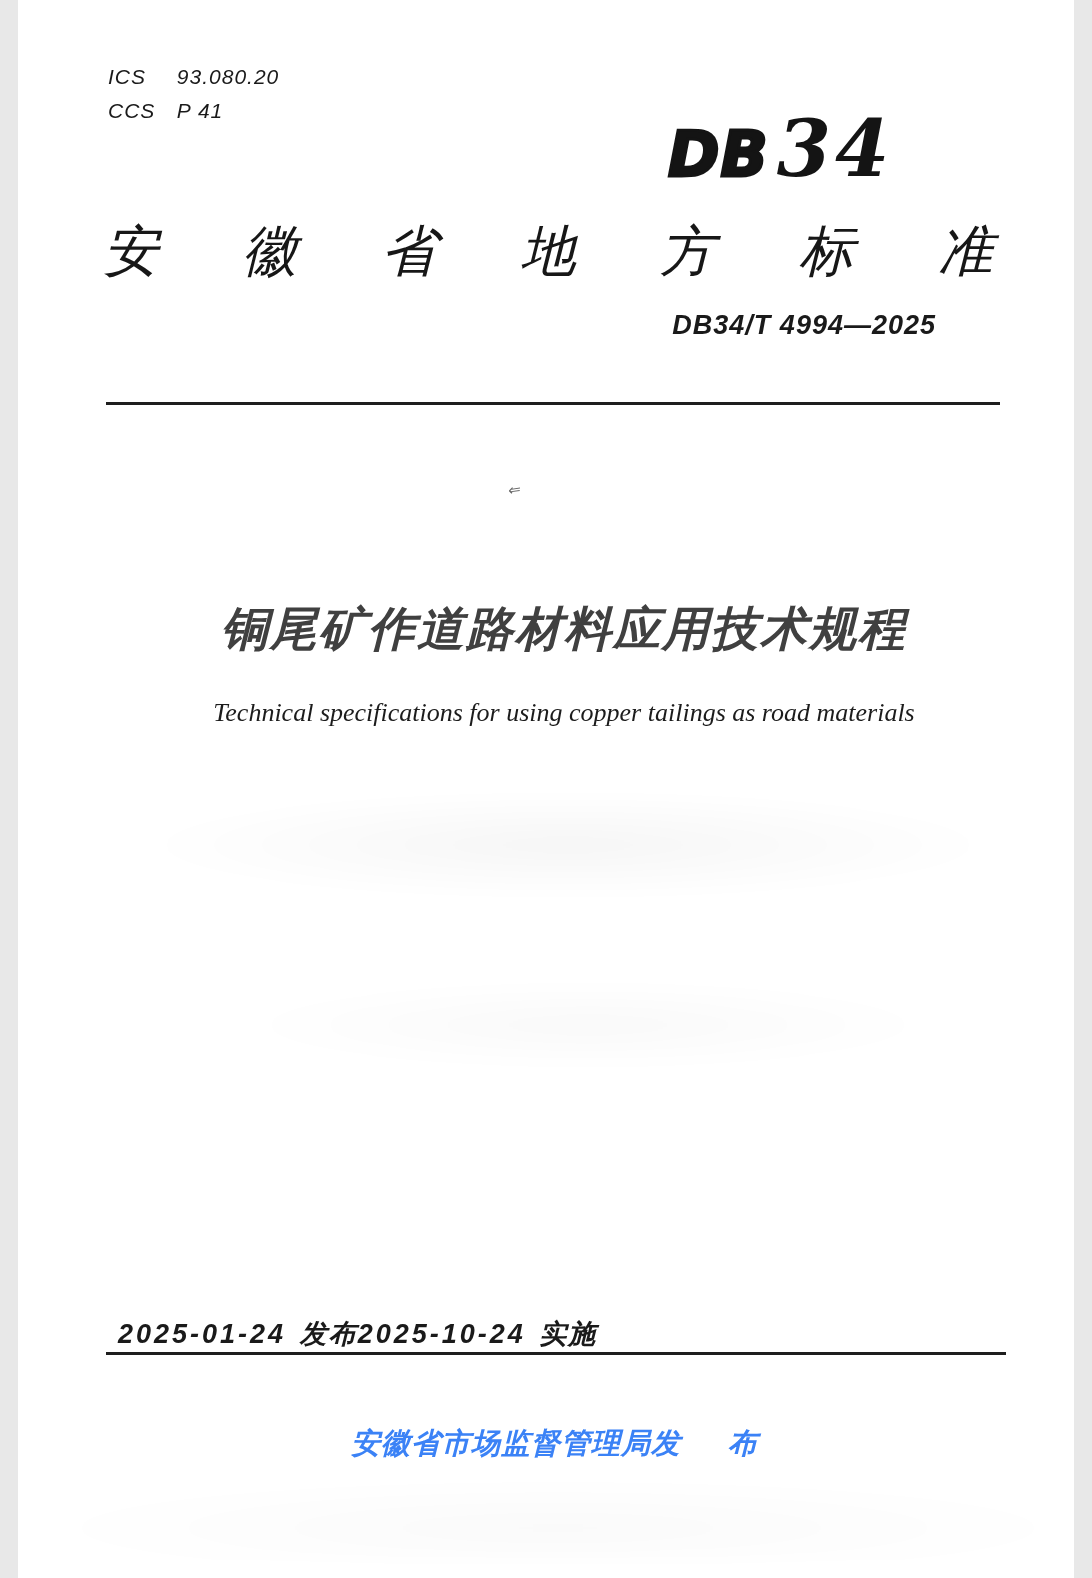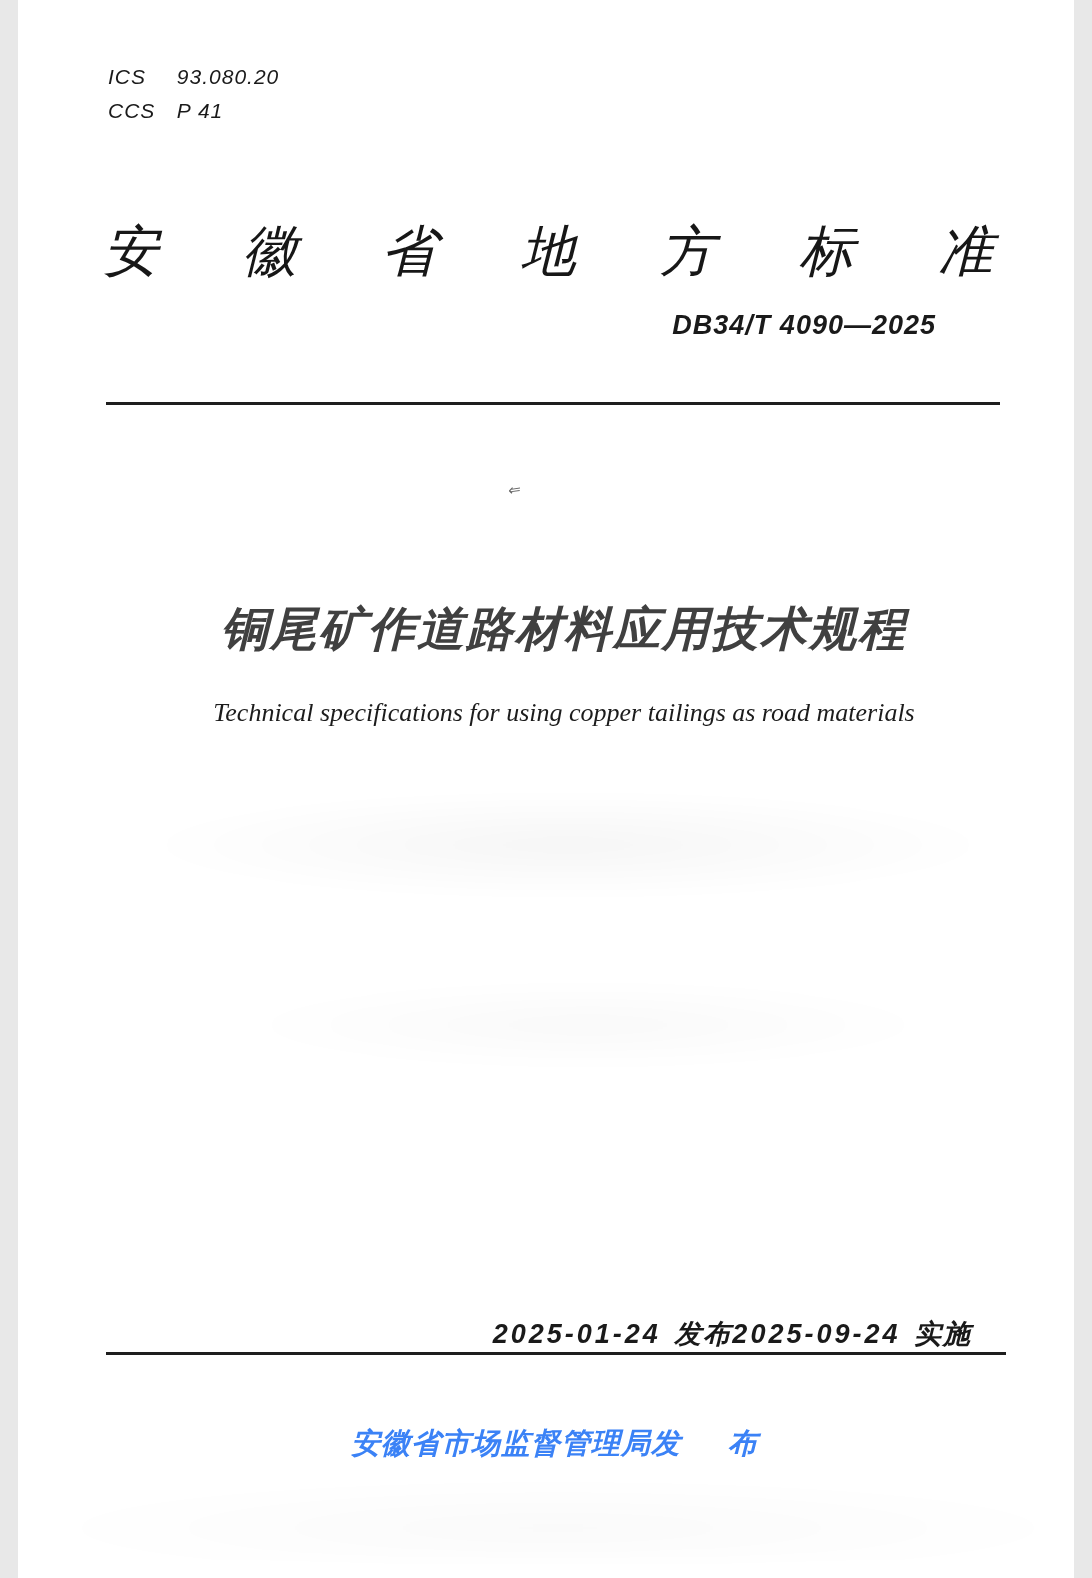--- a/index.html
+++ b/index.html
@@ -75,21 +75,21 @@
   }
   .title-en {
     position: absolute; left: 0; top: 698px; width: 1092px;
     text-align: center;
     font-family: "Liberation Serif", serif;
     font-size: 26px; font-weight: 400; color: #1c1c1c;
   }
 
   
   .dates { position: absolute; left: 100px; right: 102px; top: 1316px;
-    display: flex; justify-content: flex-end;
+    display: flex; justify-content: flex-start;
     font-size: 27px; font-weight: 600; }
   .dates .date { letter-spacing: 3px; }
   .dates .dlabel { font-weight: 700; margin-left: 6px; letter-spacing: 2px; }
 
   .publisher-row {
     position: absolute; left: 0; top: 1424px; width: 1092px;
     display: flex; justify-content: center; align-items: baseline;
     font-size: 29px; font-weight: 700; color: #3b82f6;
   }
   .publisher-row .pub { letter-spacing: 1px; }
@@ -108,48 +108,52 @@
     <div class="row">
       <span class="lbl">ICS</span>
       <span class="val">93.080.20</span>
     </div>
     <div class="row">
       <span class="lbl">CCS</span>
       <span class="val">P 41</span>
     </div>
   </div>
 
+  <div class="logo">
+    <span class="db">DB</span>
+    <span class="num">34</span>
+  </div>
 
   <div class="standard-type">
       <span>安</span>
       <span>徽</span>
       <span>省</span>
       <span>地</span>
       <span>方</span>
       <span>标</span>
       <span>准</span>
     </div>
 
-  <div class="standard-code">DB34/T 4090—2025</div>
+  <div class="standard-code">DB34/T 4994—2025</div>
 
   <div class="rule rule-top"></div>
 
   <div class="artifact">⇐</div>
 
   <div class="title-cn">铜尾矿作道路材料应用技术规程</div>
 
   <div class="title-en">Technical specifications for using copper tailings as road materials</div>
 
   <div class="dates">
     <div class="issue">
       <span class="date">2025-01-24</span>
       <span class="dlabel">发布</span>
     </div>
     <div class="impl">
-      <span class="date">2025-09-24</span>
+      <span class="date">2025-10-24</span>
       <span class="dlabel">实施</span>
     </div>
   </div>
 
   <div class="rule rule-bottom"></div>
 
   <div class="publisher-row">
     <span class="pub">安徽省市场监督管理局</span>
     <span class="action">发 布</span>
   </div>

